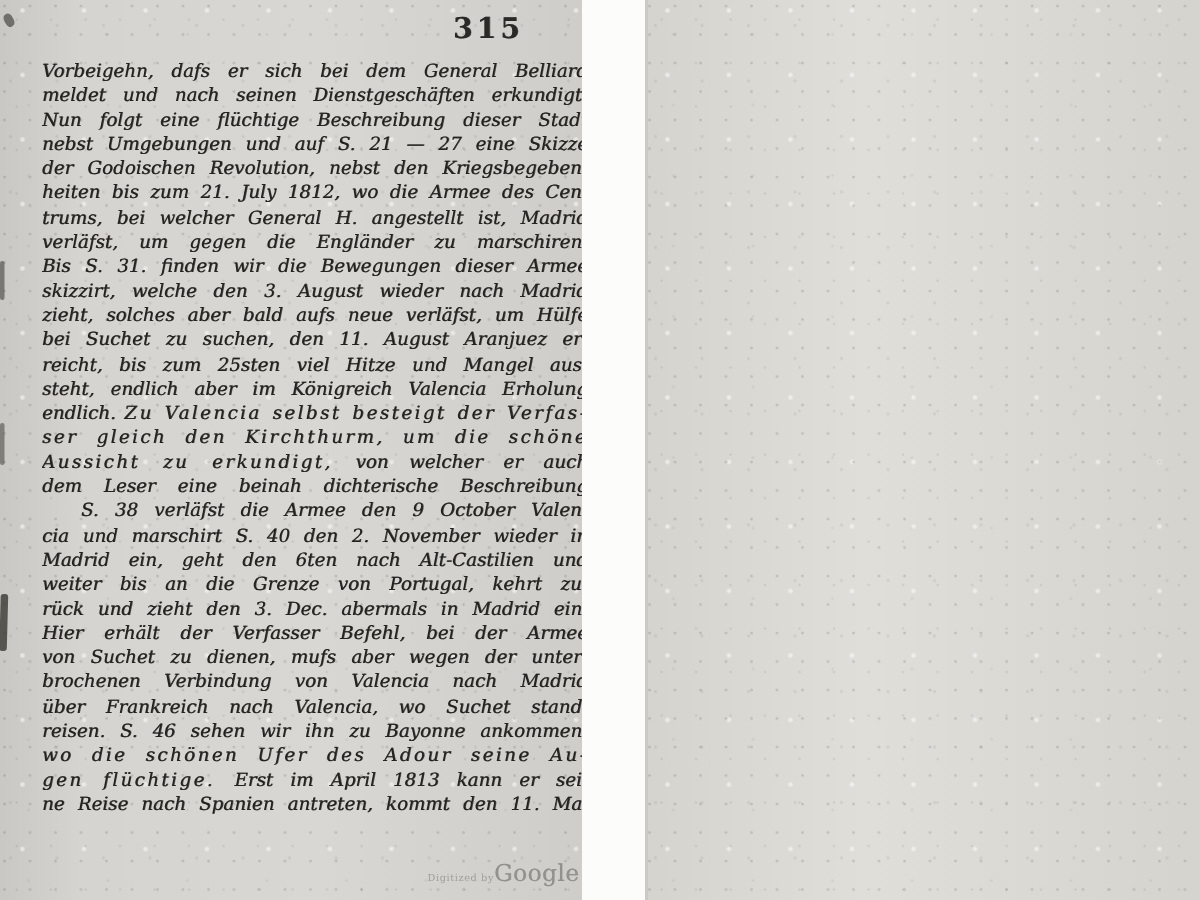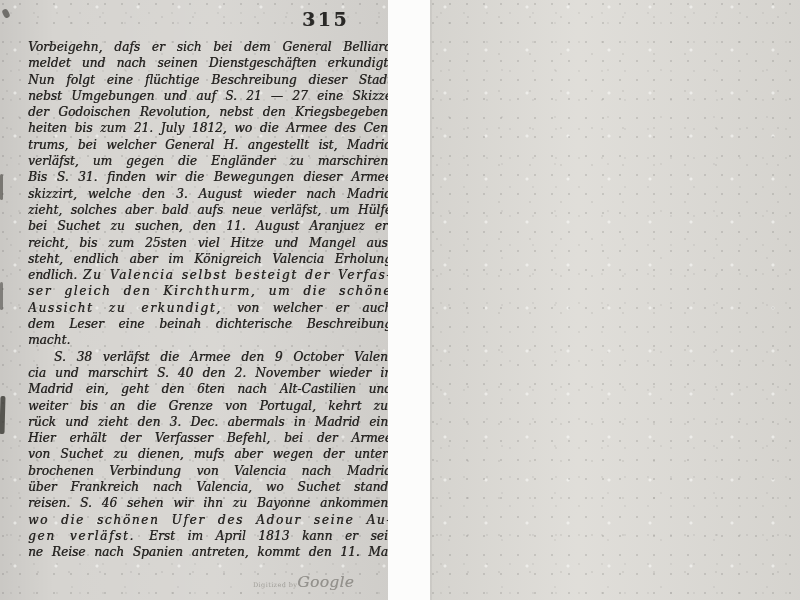--- a/index.html
+++ b/index.html
@@ -38,23 +38,23 @@
   .textcol{position:absolute;overflow:hidden;font-style:italic;color:var(--ink);
     text-shadow:.45px .15px 0 rgba(36,34,32,.72);}
   .textcol-left{left:28px;top:39px;width:364px;font-size:12.2px;}
   .line{height:16.3px;line-height:16.3px;overflow:hidden;white-space:nowrap;
     text-align:justify;text-align-last:justify;}
   .line.short{text-align-last:left;}
   .line.indent{padding-left:26px;}
   .textcol-left .sp{letter-spacing:1.6px;}
 
   .wm{position:absolute;white-space:nowrap;opacity:.9;}
-  .wm .wm-prefix{font-size:6.5px;color:#9b9993;letter-spacing:.4px;}
+  .wm .wm-prefix{font-size:6.5px;color:#9b9993;letter-spacing:.4px;margin-left:32px;}
   .wm .wm-brand{font-size:15.5px;color:var(--watermark);letter-spacing:.3px;
-    margin-left:0;text-shadow:.3px .3px .4px rgba(120,118,112,.5);font-style:italic;}
+    margin-left:0;text-shadow:.3px .3px .4px rgba(120,118,112,.5);}
   .wm-left{left:253px;top:572px;}
 
   .artifact{position:absolute;background:#36342f;pointer-events:none;}
   .a1{left:0;top:174px;width:3px;height:26px;opacity:.55;border-radius:2px;}
   .a2{left:0;top:282px;width:3px;height:28px;opacity:.5;border-radius:2px;}
   .a3{left:0;top:396px;width:5px;height:38px;opacity:.78;border-radius:2px;transform:rotate(1.5deg);}
   .a4{left:3px;top:9px;width:6px;height:9px;opacity:.6;border-radius:40%;transform:rotate(-28deg);}
   .a5{left:430px;top:0;width:2px;height:600px;opacity:.06;}
 </style>
 </head>
@@ -76,33 +76,32 @@
         <div class="line"><span>Bis S. 31. finden wir die Bewegungen dieser Armee</span></div>
         <div class="line"><span>skizzirt, welche den 3. August wieder nach Madrid</span></div>
         <div class="line"><span>zieht, solches aber bald aufs neue verläfst, um Hülfe</span></div>
         <div class="line"><span>bei Suchet zu suchen, den 11. August Aranjuez er-</span></div>
         <div class="line"><span>reicht, bis zum 25sten viel Hitze und Mangel aus-</span></div>
         <div class="line"><span>steht, endlich aber im Königreich Valencia Erholung</span></div>
         <div class="line"><span>endlich. </span><span class="sp">Zu Valencia selbst besteigt der Verfas-</span></div>
         <div class="line"><span class="sp">ser gleich den Kirchthurm, um die schöne</span></div>
         <div class="line"><span class="sp">Aussicht zu erkundigt, </span><span>von welcher er auch</span></div>
         <div class="line"><span>dem Leser eine beinah dichterische Beschreibung</span></div>
-        <div class="line short"><span>macht.</span></div>
         <div class="line indent"><span>S. 38 verläfst die Armee den 9 October Valen-</span></div>
         <div class="line"><span>cia und marschirt S. 40 den 2. November wieder in</span></div>
         <div class="line"><span>Madrid ein, geht den 6ten nach Alt-Castilien und</span></div>
         <div class="line"><span>weiter bis an die Grenze von Portugal, kehrt zu-</span></div>
         <div class="line"><span>rück und zieht den 3. Dec. abermals in Madrid ein.</span></div>
         <div class="line"><span>Hier erhält der Verfasser Befehl, bei der Armee</span></div>
         <div class="line"><span>von Suchet zu dienen, mufs aber wegen der unter-</span></div>
         <div class="line"><span>brochenen Verbindung von Valencia nach Madrid</span></div>
         <div class="line"><span>über Frankreich nach Valencia, wo Suchet stand,</span></div>
         <div class="line"><span>reisen. S. 46 sehen wir ihn zu Bayonne ankommen,</span></div>
         <div class="line"><span class="sp">wo die schönen Ufer des Adour seine Au-</span></div>
-        <div class="line"><span class="sp">gen verläfst. </span><span>Erst im April 1813 kann er sei-</span></div>
+        <div class="line"><span class="sp">gen flüchtige. </span><span>Erst im April 1813 kann er sei-</span></div>
         <div class="line"><span>ne Reise nach Spanien antreten, kommt den 11. Mai</span></div>
       </div>
     <div class="wm wm-left">
       <span class="wm-prefix">Digitized by</span><span class="wm-brand">Google</span>
     </div>
     <div class="artifact a1"></div>
     <div class="artifact a2"></div>
     <div class="artifact a3"></div>
     <div class="artifact a4"></div>
   </div>

